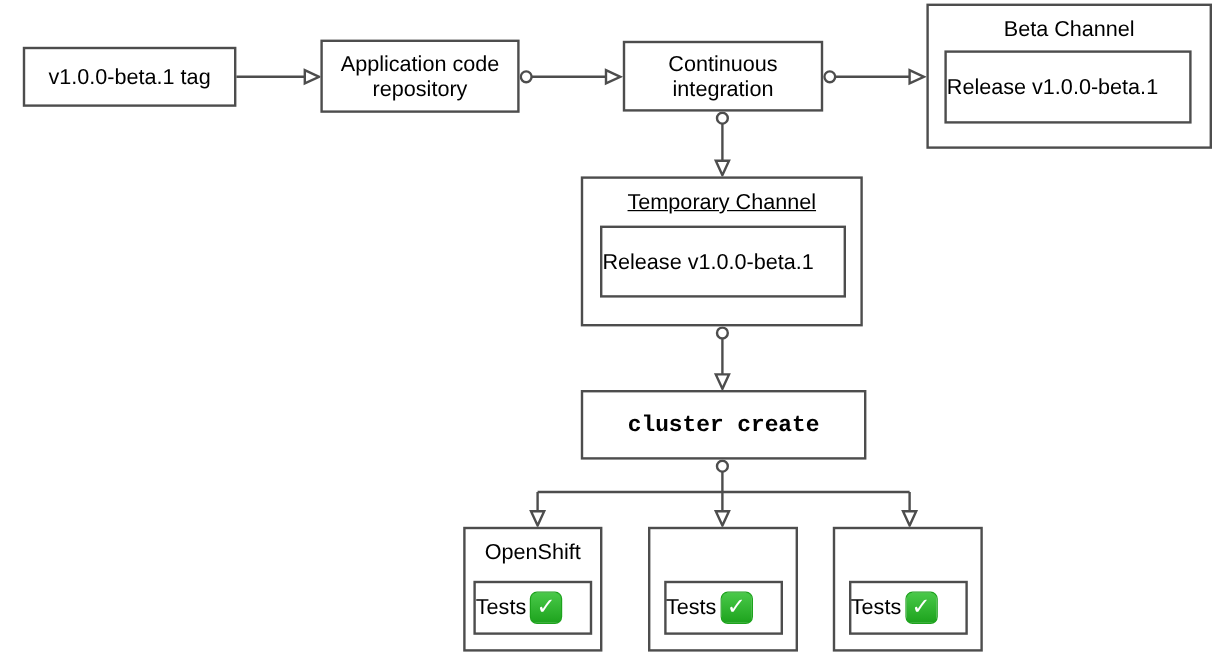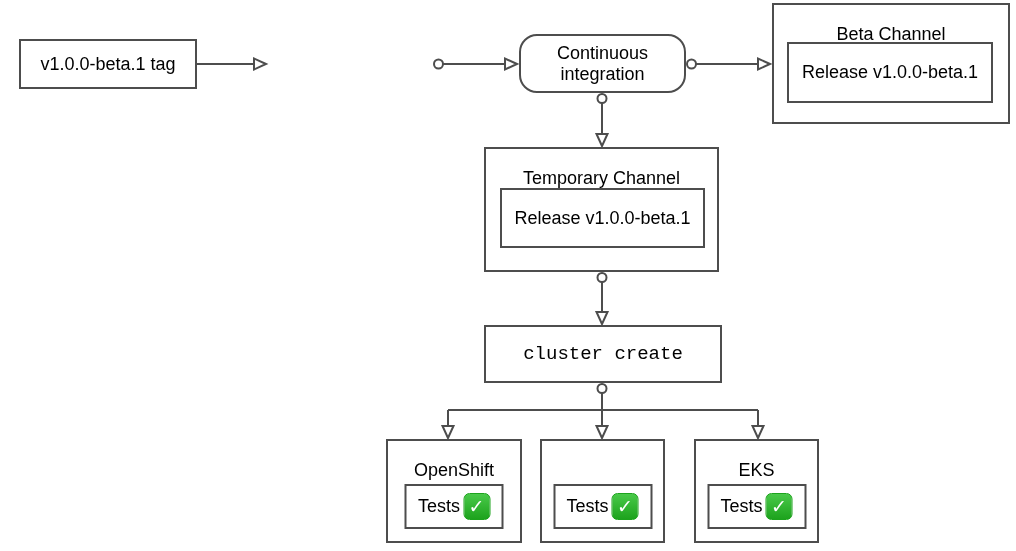--- a/index.html
+++ b/index.html
@@ -13,48 +13,48 @@
   svg.wires .port { stroke:var(--line,#4d4d4d); stroke-width:2; fill:#ffffff; }
 
   .node, .group {
     position:absolute; box-sizing:border-box; background:#ffffff;
     border:2px solid var(--line,#4d4d4d); z-index:1;
   }
   .node {
     display:flex; align-items:center; justify-content:center;
     text-align:center; font-size:18px; line-height:21px; padding:0 4px;
   }
-  .group-title { text-align:center; margin-top:19px; font-size:18px; }
+  .group-title { text-align:center; margin-top:9px; font-size:18px; }
   .inner-box {
     position:absolute; box-sizing:border-box; border:2px solid var(--line,#4d4d4d);
-    background:#ffffff; display:flex; align-items:center; justify-content:center;
+    background:#ffffff; display:flex; align-items:center; 
     font-size:18px;
   }
-  .mono { font-family:"Liberation Mono","DejaVu Sans Mono",monospace; font-weight:normal; font-size:19px; }
+  .mono { font-family:"Liberation Mono","DejaVu Sans Mono",monospace; font-weight:bold; font-size:19px; }
   .tests-row { display:flex; align-items:center; justify-content:center; gap:3px; }
   .check {
     width:27px; height:27px; border-radius:6px; box-sizing:border-box;
     background:linear-gradient(180deg, var(--check-light,#49c949), var(--check-dark,#1da31d));
     border:1px solid var(--check-dark,#1da31d);
     color:#ffffff; font-weight:bold; font-size:19px; line-height:25px;
     display:flex; align-items:center; justify-content:center;
     font-family:"DejaVu Sans", sans-serif;
   }
 
   
   #n-tag     { left:4px;   top:39px;  width:178px; height:50px;margin-left:15px; }
   #n-repo    { left:267px; top:33px;  width:166px; height:61px; }
-  #n-ci      { left:519px; top:34px;  width:167px; height:59px;border-radius:18px; }
+  #n-ci      { left:519px; top:34px;  width:167px; height:59px; }
   #g-beta    { left:772px; top:3px;   width:238px; height:121px; }
   #g-beta  .inner-box { left:13px; top:37px; width:206px; height:61px; }
-  #g-temp    { left:484px; top:147px; width:235px; height:125px; }
+  #g-temp    { left:484px; top:147px; width:235px; height:125px;text-decoration:underline; }
   #g-temp  .inner-box { left:14px; top:39px; width:205px; height:60px; }
   #n-cluster { left:484px; top:325px; width:238px; height:58px; }
   .cluster-box { top:439px; width:125px; height:104px; }
-  #g-openshift { left:386px; width:136px; }
+  #g-openshift { left:386px; width:116px; }
   #g-kurl      { left:540px; }
   #g-eks       { left:694px; }
   .cluster-box .inner-box { left:50%; transform:translateX(-50%); top:43px; width:99px; height:45px; }
 </style>
 </head>
 <body>
 
 <div class="canvas">
 
   <svg class="wires" viewBox="0 0 1016 551" xmlns="http://www.w3.org/2000/svg">
@@ -83,20 +83,23 @@
     <circle class="port" cx="602" cy="388.5" r="4.5"></circle>
     <path class="head" d="M448 438 L442.5 426 L453.5 426 Z"></path>
     <path class="head" d="M602 438 L596.5 426 L607.5 426 Z"></path>
     <path class="head" d="M758 438 L752.5 426 L763.5 426 Z"></path>
   </svg>
 
   <div class="node" id="n-tag">
     <span>v1.0.0-beta.1 tag</span>
   </div>
 
+  <div class="node" id="n-repo">
+    <span>Application code repository</span>
+  </div>
 
   <div class="node" id="n-ci">
     <span>Continuous integration</span>
   </div>
 
   <div class="group" id="g-beta">
     <div class="group-title">Beta Channel</div>
     <div class="inner-box">
       <span>Release v1.0.0-beta.1</span>
     </div>
@@ -126,21 +129,20 @@
   <div class="group cluster-box" id="g-kurl">
     <div class="inner-box">
       <div class="tests-row">
         <span>Tests</span>
         <span class="check">✓</span>
       </div>
     </div>
   </div>
 
   <div class="group cluster-box" id="g-eks">
-    <div class="group-title">EKS</div>
     <div class="inner-box">
       <div class="tests-row">
         <span>Tests</span>
         <span class="check">✓</span>
       </div>
     </div>
   </div>
 
 </div>
 

